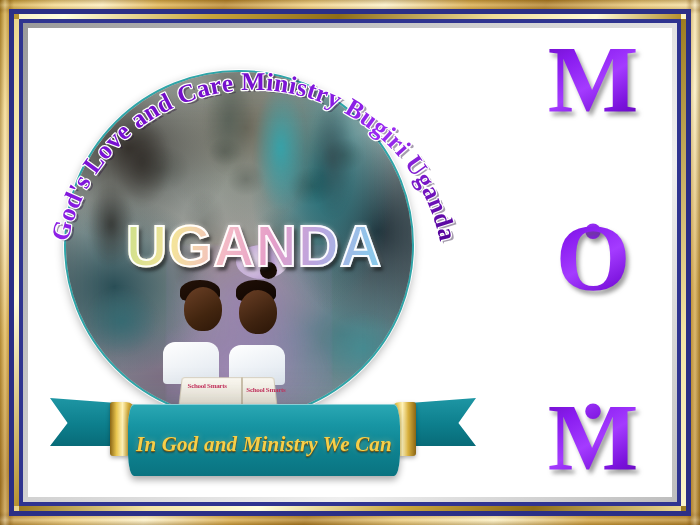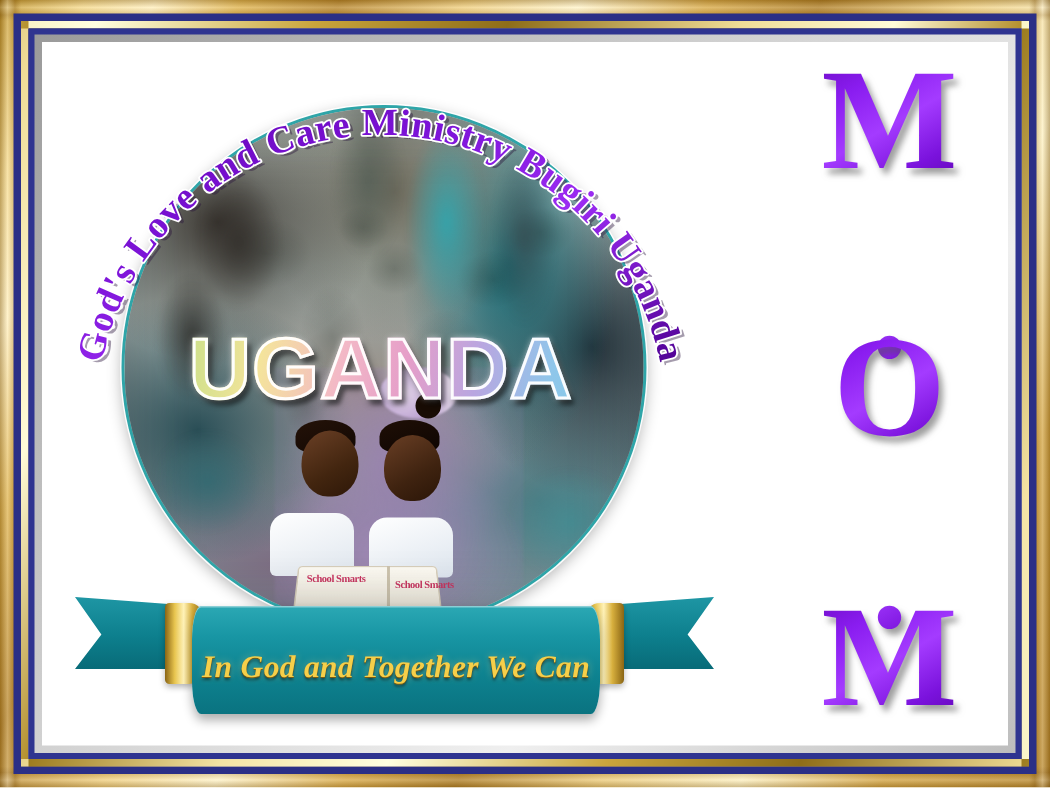--- a/index.html
+++ b/index.html
@@ -66,21 +66,21 @@
     fill:url(#arcgrad);letter-spacing:.5px;
     paint-order:stroke fill;stroke:#ffffff;stroke-width:2.4px;stroke-linejoin:round;
   }
   .arc-text-shadow{
     font-family:"Liberation Serif",serif;font-weight:bold;font-size:25.5px;
     fill:rgba(40,20,60,.42);letter-spacing:.5px;
   }
 
   
   #disc{
-    position:absolute;left:53px;top:42px;width:346px;height:346px;border-radius:50%;
+    position:absolute;left:36px;top:42px;width:346px;height:346px;border-radius:50%;
     overflow:hidden;border:2px solid #2fa5a8;
     box-shadow:0 0 0 1px rgba(255,255,255,.9), 0 3px 10px rgba(0,0,0,.30);
     background:#b9c7c4;
   }
   
   .ph{position:absolute;inset:0;}
   #ph-base{
     background:
       radial-gradient(ellipse 45% 40% at 18% 22%, #3a3631 0%, rgba(58,54,49,0) 68%),
       radial-gradient(ellipse 38% 42% at 52% 16%, #6d6a5c 0%, rgba(109,106,92,0) 70%),
@@ -275,21 +275,21 @@
           <textPath href="#arcpath" startOffset="50%" text-anchor="middle">God's Love and Care Ministry Bugiri Uganda</textPath>
         </text>
       </svg>
 
       <div id="ribbon">
         <div class="tail" id="tail-l"></div>
         <div class="tail" id="tail-r"></div>
         <div class="fold" id="fold-l"></div>
         <div class="fold" id="fold-r"></div>
         <div id="banner"></div>
-        <div id="banner-txt">In God and Together We Can</div>
+        <div id="banner-txt">In God and Ministry We Can</div>
       </div>
     </div>
 
     <div id="momcol" style="position: absolute;">
         <div class="mom letter" style="position: absolute; left: 0px; width: 158px; text-align: center; top: 4px;">M</div>
         <div class="mom dot" style="position: absolute; left: 0px; width: 158px; text-align: center; top: 130px;">.</div>
         <div class="mom letter" style="position: absolute; left: 0px; width: 158px; text-align: center; top: 182px;">O</div>
         <div class="mom dot" style="position: absolute; left: 0px; width: 158px; text-align: center; top: 310px;">.</div>
         <div class="mom letter" style="position: absolute; left: 0px; width: 158px; text-align: center; top: 362px;">M</div>
         <div class="mom dot" style="position: absolute; left: 0px; width: 158px; text-align: center; top: 430px;">.</div>

